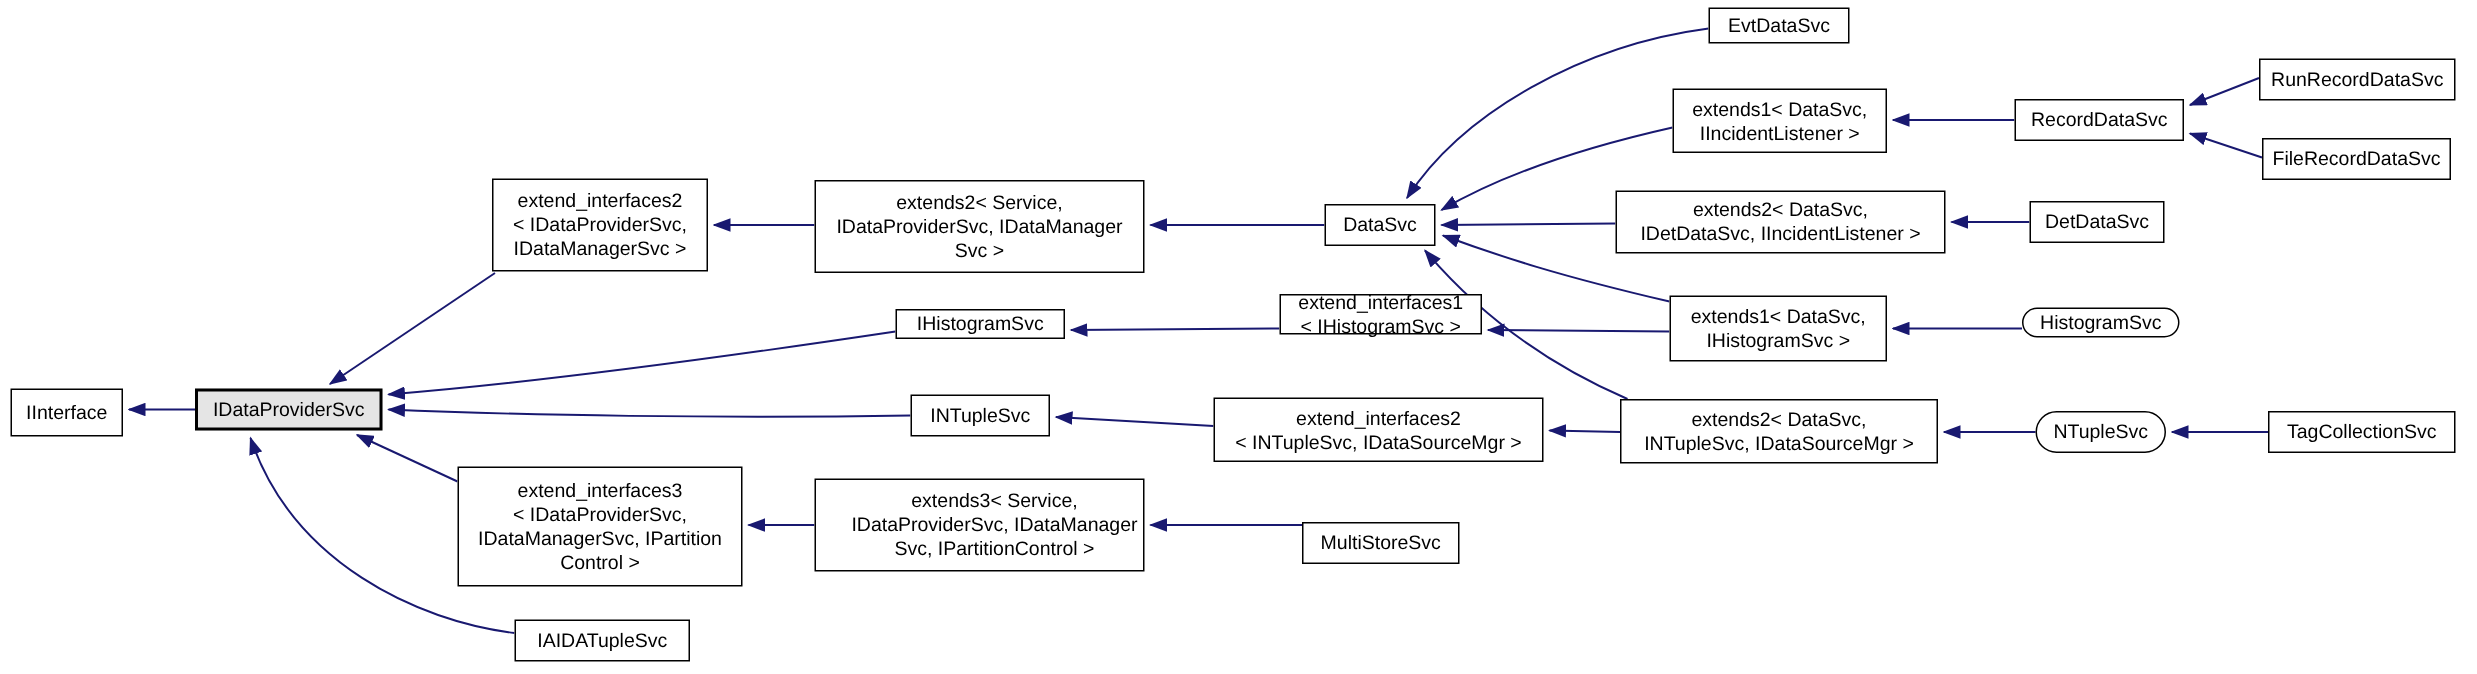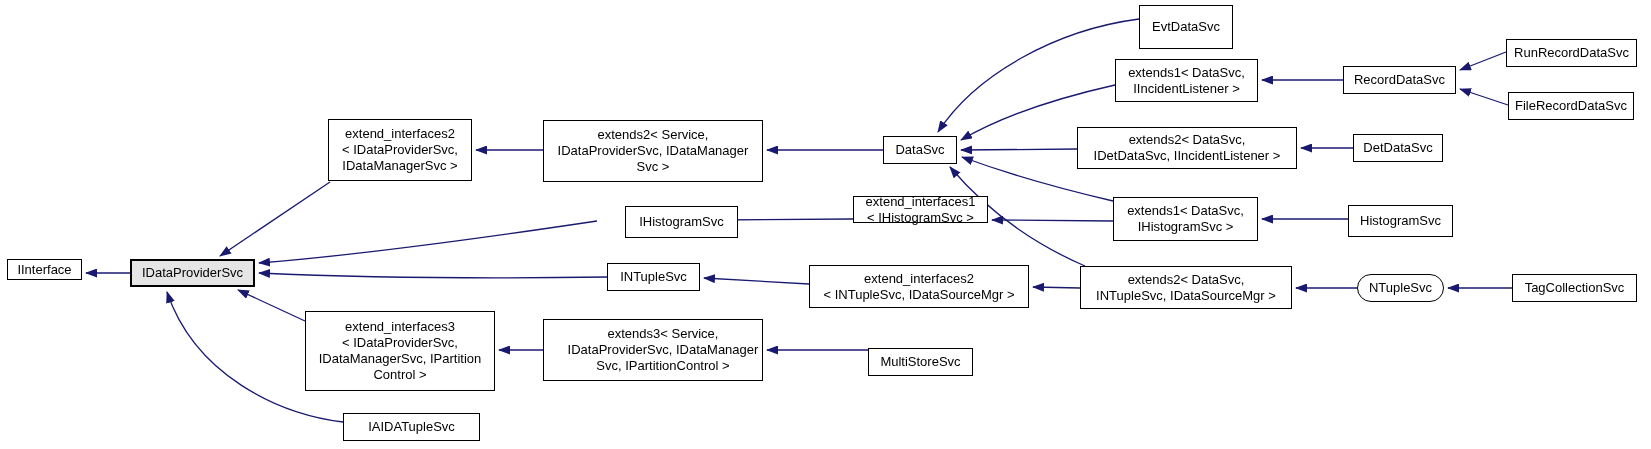--- a/index.html
+++ b/index.html
@@ -78,54 +78,54 @@
         <path d="M1080,288 L1033,287" class="edge-path" stroke="#191970" marker-end="url(#arrowhead)"></path>
         <path d="M597,221 C490,237 360,255 259,263" class="edge-path" stroke="#191970" marker-end="url(#arrowhead)"></path>
         <path d="M607,277 C480,279 350,277 259,273" class="edge-path" stroke="#191970" marker-end="url(#arrowhead)"></path>
         <path d="M305,321 L238,290" class="edge-path" stroke="#191970" marker-end="url(#arrowhead)"></path>
         <path d="M343,422 C278,414 195,375 167,292" class="edge-path" stroke="#191970" marker-end="url(#arrowhead)"></path>
         <path d="M543,350 L499,350" class="edge-path" stroke="#191970" marker-end="url(#arrowhead)"></path>
         <path d="M868,350 L767,350" class="edge-path" stroke="#191970" marker-end="url(#arrowhead)"></path>
       </g>
   </svg>
   <div id="nodes-layer">
-      <div class="node" style="left: 7px; top: 259px; width: 75px; height: 21px;">IInterface</div>
+      <div class="node" style="left: 7px; top: 259px; width: 75px; height: 32px;">IInterface</div>
       <div class="node highlight" style="left: 130px; top: 259px; width: 125px; height: 28px;">IDataProviderSvc</div>
       <div class="node" style="left: 328px; top: 119px; width: 144px; height: 62px;">extend_interfaces2
 &lt; IDataProviderSvc,
  IDataManagerSvc &gt;</div>
       <div class="node" style="left: 543px; top: 120px; width: 220px; height: 62px;">extends2&lt; Service,
  IDataProviderSvc, IDataManager
  Svc &gt;</div>
       <div class="node" style="left: 883px; top: 136px; width: 74px; height: 28px;">DataSvc</div>
-      <div class="node" style="left: 1139px; top: 5px; width: 94px; height: 44px;">EvtDataSvc</div>
+      <div class="node" style="left: 1139px; top: 5px; width: 94px; height: 24px;">EvtDataSvc</div>
       <div class="node" style="left: 1115px; top: 59px; width: 143px; height: 43px;">extends1&lt; DataSvc,
  IIncidentListener &gt;</div>
       <div class="node" style="left: 1343px; top: 66px; width: 113px; height: 28px;">RecordDataSvc</div>
       <div class="node" style="left: 1506px; top: 39px; width: 131px; height: 28px;">RunRecordDataSvc</div>
       <div class="node" style="left: 1508px; top: 92px; width: 126px; height: 28px;">FileRecordDataSvc</div>
       <div class="node" style="left: 1077px; top: 127px; width: 220px; height: 42px;">extends2&lt; DataSvc,
  IDetDataSvc, IIncidentListener &gt;</div>
       <div class="node" style="left: 1353px; top: 134px; width: 90px; height: 28px;">DetDataSvc</div>
-      <div class="node" style="left: 597px; top: 206px; width: 113px; height: 32px; margin-left: 28px;">IHistogramSvc</div>
+      <div class="node" style="left: 597px; top: 206px; width: 113px; height: 20px;">IHistogramSvc</div>
       <div class="node" style="left: 853px; top: 196px; width: 135px; height: 27px; text-align: center;">extend_interfaces1
 &lt; IHistogramSvc &gt;</div>
       <div class="node" style="left: 1113px; top: 197px; width: 145px; height: 44px;">extends1&lt; DataSvc,
  IHistogramSvc &gt;</div>
-      <div class="node" style="left: 1348px; top: 205px; width: 105px; height: 32px;">HistogramSvc</div>
+      <div class="node" style="left: 1348px; top: 205px; width: 105px; height: 20px; border-radius: 11px;">HistogramSvc</div>
       <div class="node" style="left: 607px; top: 263px; width: 93px; height: 28px;">INTupleSvc</div>
       <div class="node" style="left: 809px; top: 265px; width: 220px; height: 43px;">extend_interfaces2
 &lt; INTupleSvc, IDataSourceMgr &gt;</div>
       <div class="node" style="left: 1080px; top: 266px; width: 212px; height: 43px;">extends2&lt; DataSvc,
  INTupleSvc, IDataSourceMgr &gt;</div>
       <div class="node" style="left: 1357px; top: 274px; width: 87px; height: 28px; border-radius: 14px;">NTupleSvc</div>
       <div class="node" style="left: 1512px; top: 274px; width: 125px; height: 28px;">TagCollectionSvc</div>
       <div class="node" style="left: 305px; top: 311px; width: 190px; height: 80px;">extend_interfaces3
 &lt; IDataProviderSvc,
  IDataManagerSvc, IPartition
  Control &gt;</div>
       <div class="node" style="left: 543px; top: 319px; width: 220px; height: 62px; padding-left: 20px;">extends3&lt; Service,
  IDataProviderSvc, IDataManager
  Svc, IPartitionControl &gt;</div>
       <div class="node" style="left: 868px; top: 348px; width: 105px; height: 28px;">MultiStoreSvc</div>
-      <div class="node" style="left: 343px; top: 413px; width: 137px; height: 28px;">IAIDATupleSvc</div>
+      <div class="node" style="left: 343px; top: 413px; width: 117px; height: 28px;">IAIDATupleSvc</div>
     </div>
 </div>
 
 </body></html>

